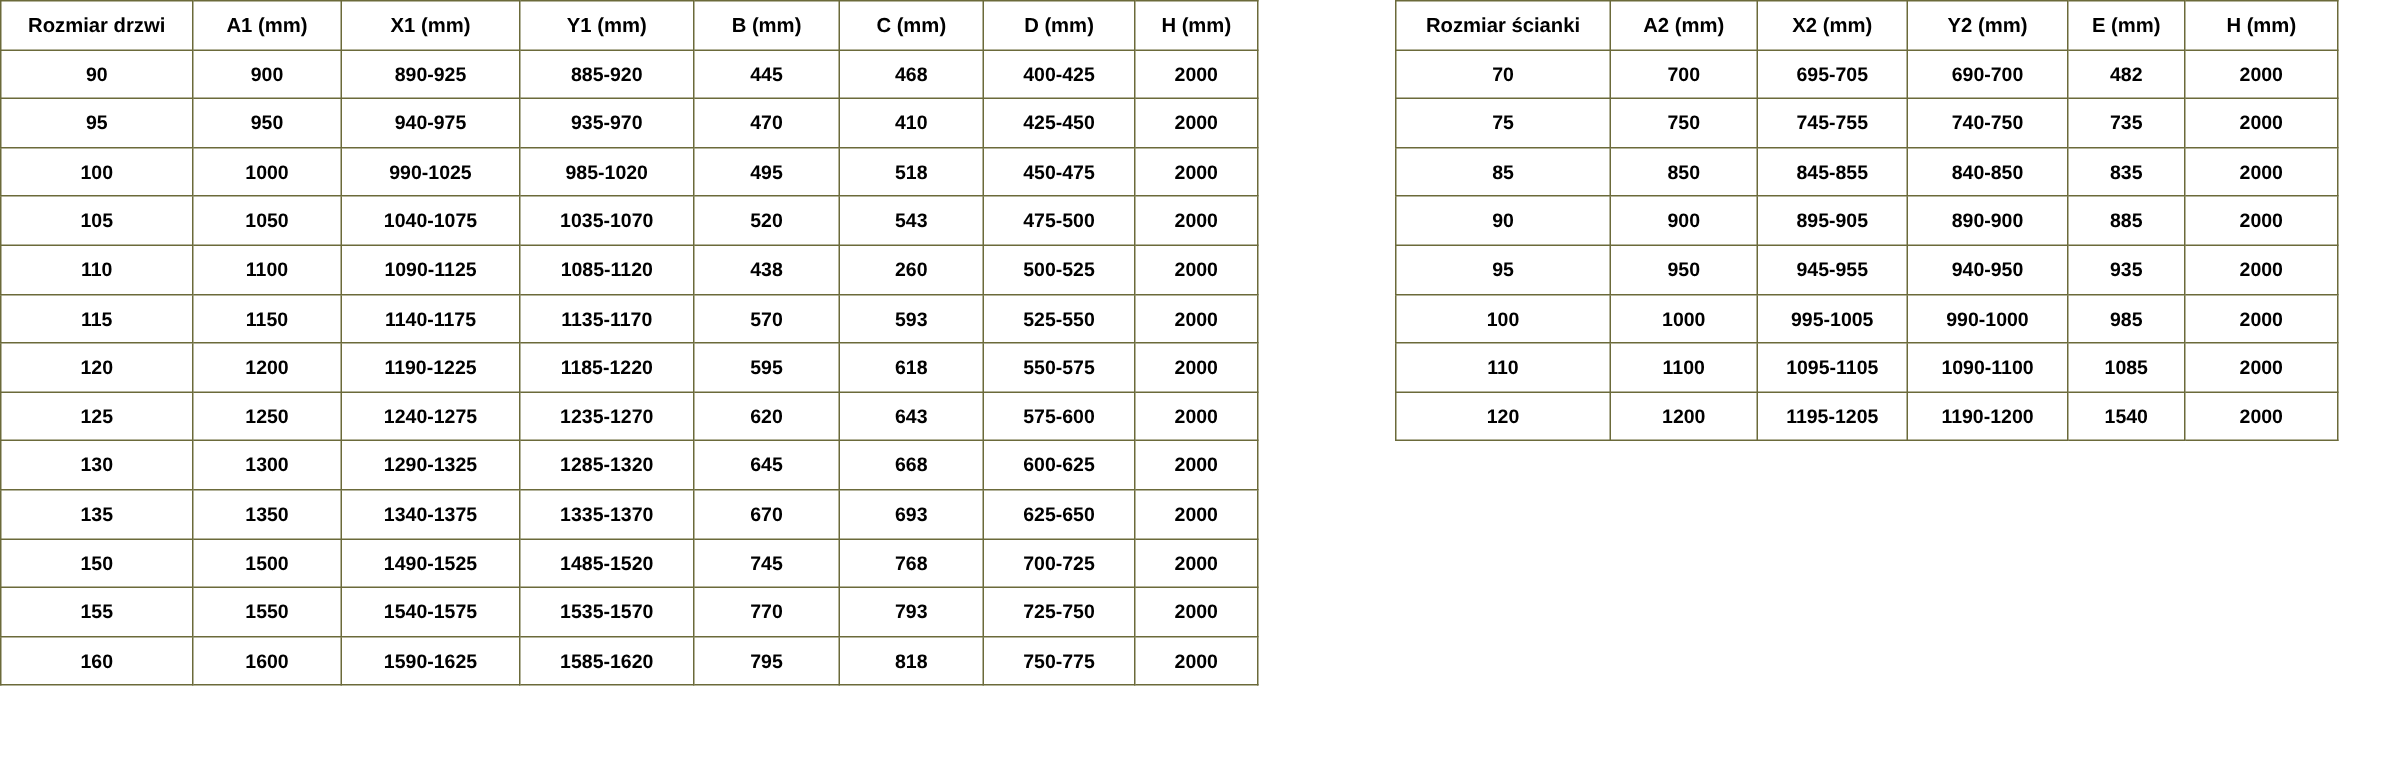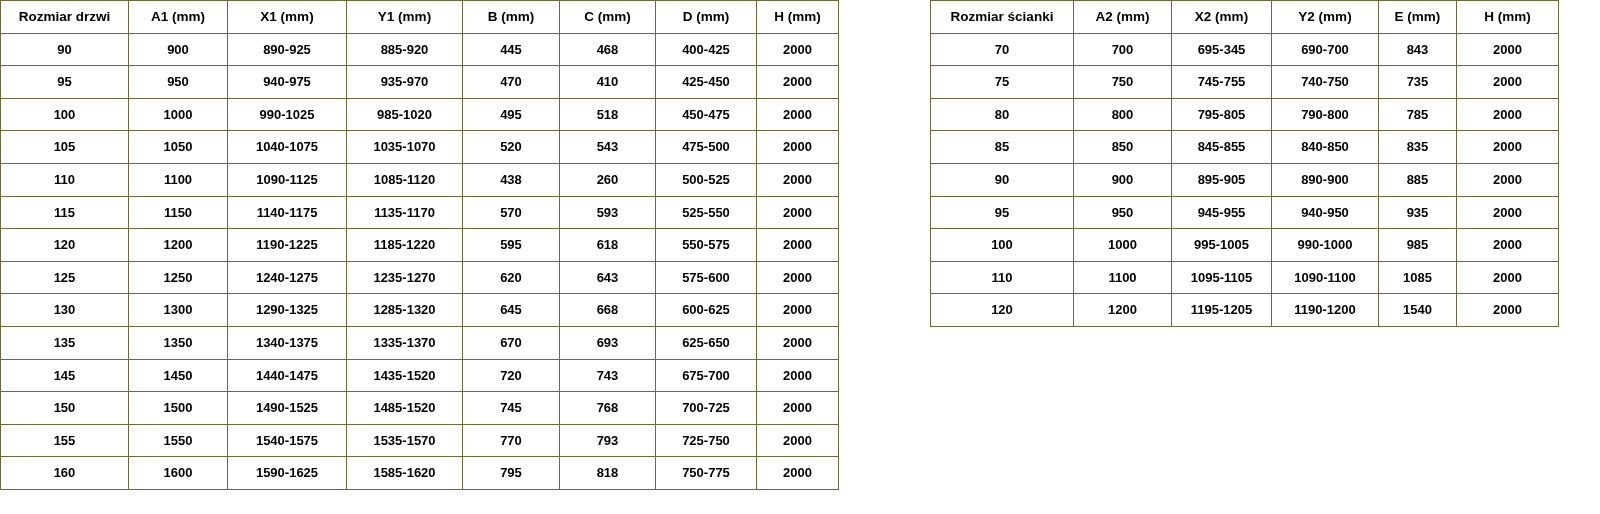--- a/index.html
+++ b/index.html
@@ -187,30 +187,20 @@
             <td>135</td>
             <td>1350</td>
             <td>1340-1375</td>
             <td>1335-1370</td>
             <td>670</td>
             <td>693</td>
             <td>625-650</td>
             <td>2000</td>
           </tr>
           <tr>
-            <td>145</td>
-            <td>1450</td>
-            <td>1440-1475</td>
-            <td>1435-1520</td>
-            <td>720</td>
-            <td>743</td>
-            <td>675-700</td>
-            <td>2000</td>
-          </tr>
-          <tr>
             <td>150</td>
             <td>1500</td>
             <td>1490-1525</td>
             <td>1485-1520</td>
             <td>745</td>
             <td>768</td>
             <td>700-725</td>
             <td>2000</td>
           </tr>
           <tr>
@@ -254,42 +244,34 @@
           <th>X2 (mm)</th>
           <th>Y2 (mm)</th>
           <th>E (mm)</th>
           <th>H (mm)</th>
         </tr>
       </thead>
       <tbody id="walls-body">
           <tr>
             <td>70</td>
             <td>700</td>
-            <td>695-345</td>
+            <td>695-705</td>
             <td>690-700</td>
-            <td>843</td>
+            <td>482</td>
             <td>2000</td>
           </tr>
           <tr>
             <td>75</td>
             <td>750</td>
             <td>745-755</td>
             <td>740-750</td>
             <td>735</td>
             <td>2000</td>
           </tr>
           <tr>
-            <td>80</td>
-            <td>800</td>
-            <td>795-805</td>
-            <td>790-800</td>
-            <td>785</td>
-            <td>2000</td>
-          </tr>
-          <tr>
             <td>85</td>
             <td>850</td>
             <td>845-855</td>
             <td>840-850</td>
             <td>835</td>
             <td>2000</td>
           </tr>
           <tr>
             <td>90</td>
             <td>900</td>

